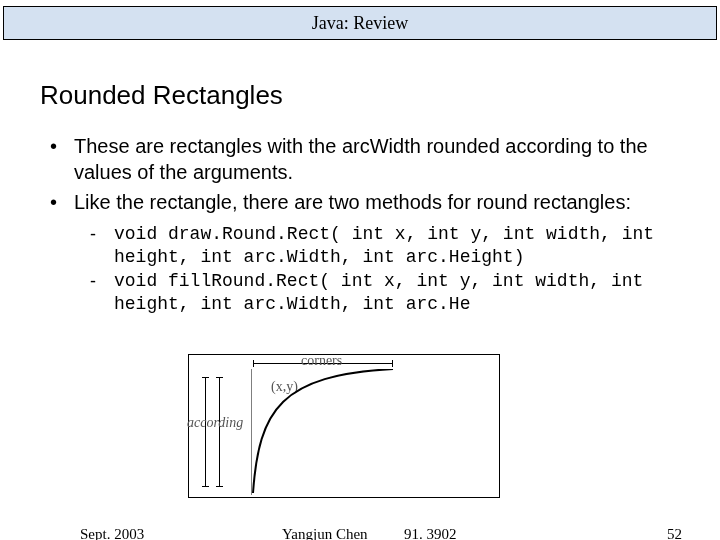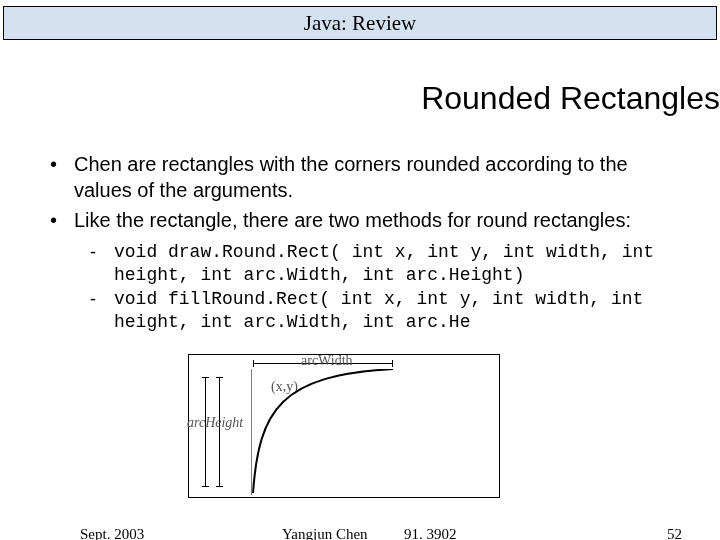--- a/index.html
+++ b/index.html
@@ -12,27 +12,26 @@
     position: relative;
     overflow: hidden;
   }
   .header-bar {
     border: 1px solid #000;
     background: #d4e1f1;
     height: 32px;
     line-height: 32px;
     text-align: center;
     font-family: "Times New Roman", Times, serif;
-    font-size: 21px;
+    font-size: 18px;
     margin: 6px 3px 0 3px;
   }
   .title {
-    font-size: 32px;
-    margin: 40px 0 34px 40px;
-    text-align: right;
+    font-size: 26px;
+    margin: 40px 0 22px 40px;
   }
   .bullets {
     margin: 0 40px 0 50px;
     font-size: 20px;
     line-height: 1.3;
   }
   .bullets .b1 {
     display: flex;
     margin-bottom: 4px;
   }
@@ -95,21 +94,21 @@
 </head>
 <body>
 
 <div class="header-bar">Java: Review</div>
 
 <div class="title">Rounded Rectangles</div>
 
 <div class="bullets">
   <div class="b1">
     <div class="dot">•</div>
-    <div class="txt"><span>Chen are rectangles with the corners rounded according to
+    <div class="txt"><span>These are rectangles with the arcWidth rounded according to
 the values of the arguments.</span></div>
   </div>
   <div class="b1">
     <div class="dot">•</div>
     <div class="txt"><span>Like the rectangle, there are two methods for round rectangles:</span></div>
   </div>
 </div>
 
 <div class="sub">
   <div class="s1">
@@ -120,35 +119,35 @@
     <div class="dash">-</div>
     <div class="txt"><span>void fillRound.Rect( int x, int y, int width, int height, int arc.Width, int arc.He</span></div>
   </div>
 </div>
 
 <div class="diagram">
 
   <div class="arrow-line" style="left:64px; top:8px; width:140px; height:1px;"></div>
   <div class="arrow-line" style="left:64px; top:5px; width:1px; height:7px;"></div>
   <div class="arrow-line" style="left:203px; top:5px; width:1px; height:7px;"></div>
-  <span class="diagram-label" style="left:112px; top:-2px;">arcWidth</span>
+  <span class="diagram-label" style="left:112px; top:-2px;">corners</span>
 
   <span class="diagram-label" style="left:82px; top:24px;">(x,y)</span>
   <svg style="position:absolute; left:62px; top:14px; width:240px; height:126px;">
     <path d="M142,0 C30,6 8,40 2,124" stroke="#000" fill="none" stroke-width="2"></path>
     <line x1="0" y1="0" x2="0" y2="126" stroke="#000" stroke-width="1"></line>
   </svg>
 
   <div class="arrow-line" style="left:16px; top:22px; width:1px; height:110px;"></div>
   <div class="arrow-line" style="left:13px; top:22px; width:7px; height:1px;"></div>
   <div class="arrow-line" style="left:13px; top:131px; width:7px; height:1px;"></div>
   <div class="arrow-line" style="left:30px; top:22px; width:1px; height:110px;"></div>
   <div class="arrow-line" style="left:27px; top:22px; width:7px; height:1px;"></div>
   <div class="arrow-line" style="left:27px; top:131px; width:7px; height:1px;"></div>
-  <span class="diagram-label" style="left:-2px; top:60px; transform:none; font-style:italic;">arcHeight</span>
+  <span class="diagram-label" style="left:-2px; top:60px; transform:none; font-style:italic;">according</span>
 </div>
 
 <div class="footer">
   <span class="date">Sept. 2003</span>
   <span class="author">Yangjun Chen</span>
   <span class="course">91. 3902</span>
   <span class="page">52</span>
 </div>
 
 </body></html>

